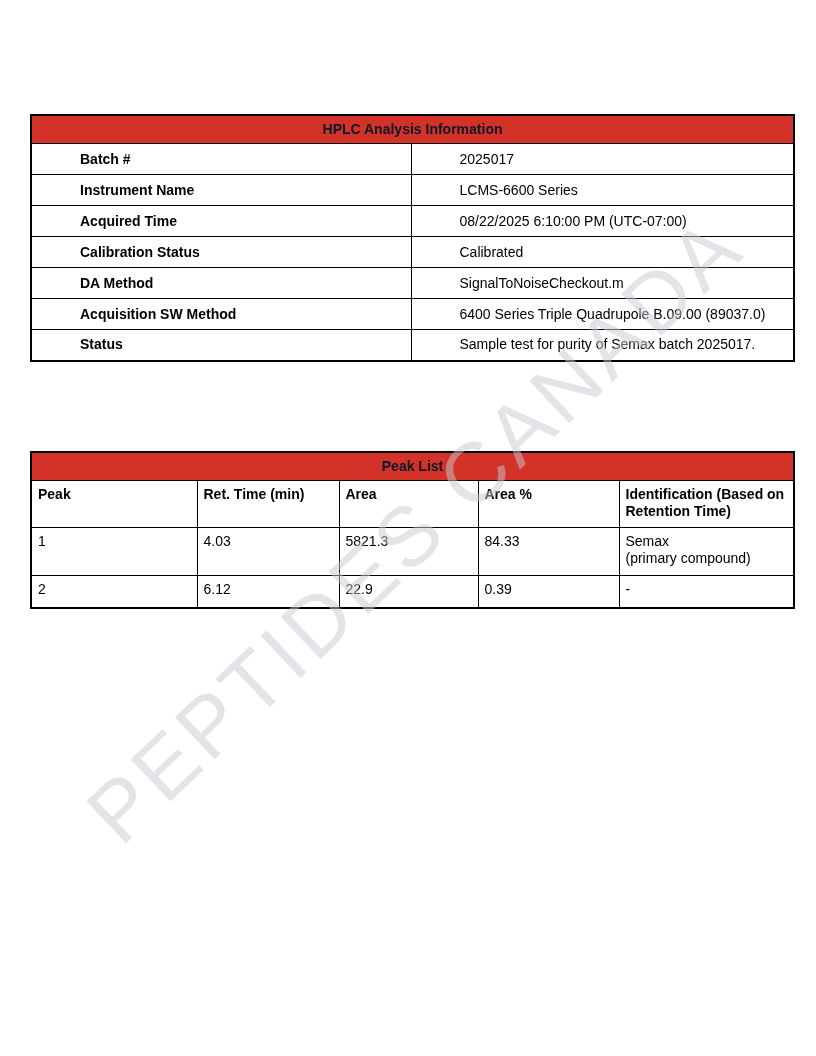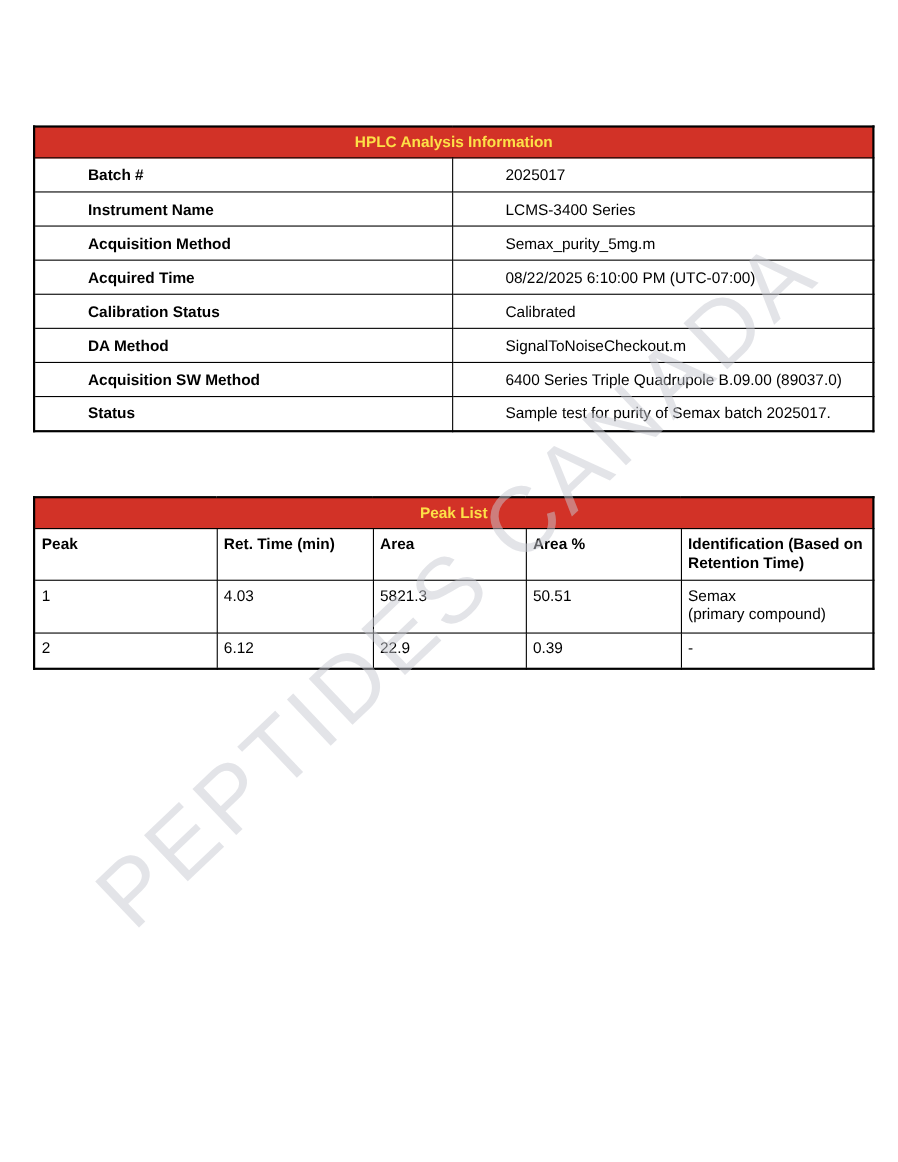--- a/index.html
+++ b/index.html
@@ -25,21 +25,21 @@
   .info-tbl { top: 114px; }
   .peak-tbl { top: 451px; }
   .tbl th, .tbl td {
     border: 1.5px solid #000000;
     font-size: 14px;
     line-height: 17px;
     padding: 5px 6px;
   }
   .red-band {
     background: #d23227;
-    color: #fde047;
+    color: #0f172a;
     font-weight: bold;
     text-align: center;
     height: 16px;
     vertical-align: middle;
     font-size: 14px;
   }
   .info-tbl td { height: 31px; vertical-align: middle; padding-left: 48px; }
   .info-tbl td.lbl { font-weight: bold; }
   .peak-tbl th.col-h {
     height: 47px;
@@ -83,25 +83,21 @@
         <th class="red-band" colspan="2">HPLC Analysis Information</th>
       </tr>
     </thead>
     <tbody>
       <tr>
         <td class="lbl">Batch #</td>
         <td class="val">2025017</td>
       </tr>
       <tr>
         <td class="lbl">Instrument Name</td>
-        <td class="val">LCMS-3400 Series</td>
-      </tr>
-      <tr>
-        <td class="lbl">Acquisition Method</td>
-        <td class="val">Semax_purity_5mg.m</td>
+        <td class="val">LCMS-6600 Series</td>
       </tr>
       <tr>
         <td class="lbl">Acquired Time</td>
         <td class="val">08/22/2025 6:10:00 PM (UTC-07:00)</td>
       </tr>
       <tr>
         <td class="lbl">Calibration Status</td>
         <td class="val">Calibrated</td>
       </tr>
       <tr>
@@ -137,21 +133,21 @@
         <th class="col-h">Area</th>
         <th class="col-h">Area %</th>
         <th class="col-h">Identification (Based on Retention Time)</th>
       </tr>
     </thead>
     <tbody>
       <tr class="r1">
         <td>1</td>
         <td>4.03</td>
         <td>5821.3</td>
-        <td>50.51</td>
+        <td>84.33</td>
         <td>Semax
 (primary compound)</td>
       </tr>
       <tr class="r2">
         <td>2</td>
         <td>6.12</td>
         <td>22.9</td>
         <td>0.39</td>
         <td>-</td>
       </tr>

